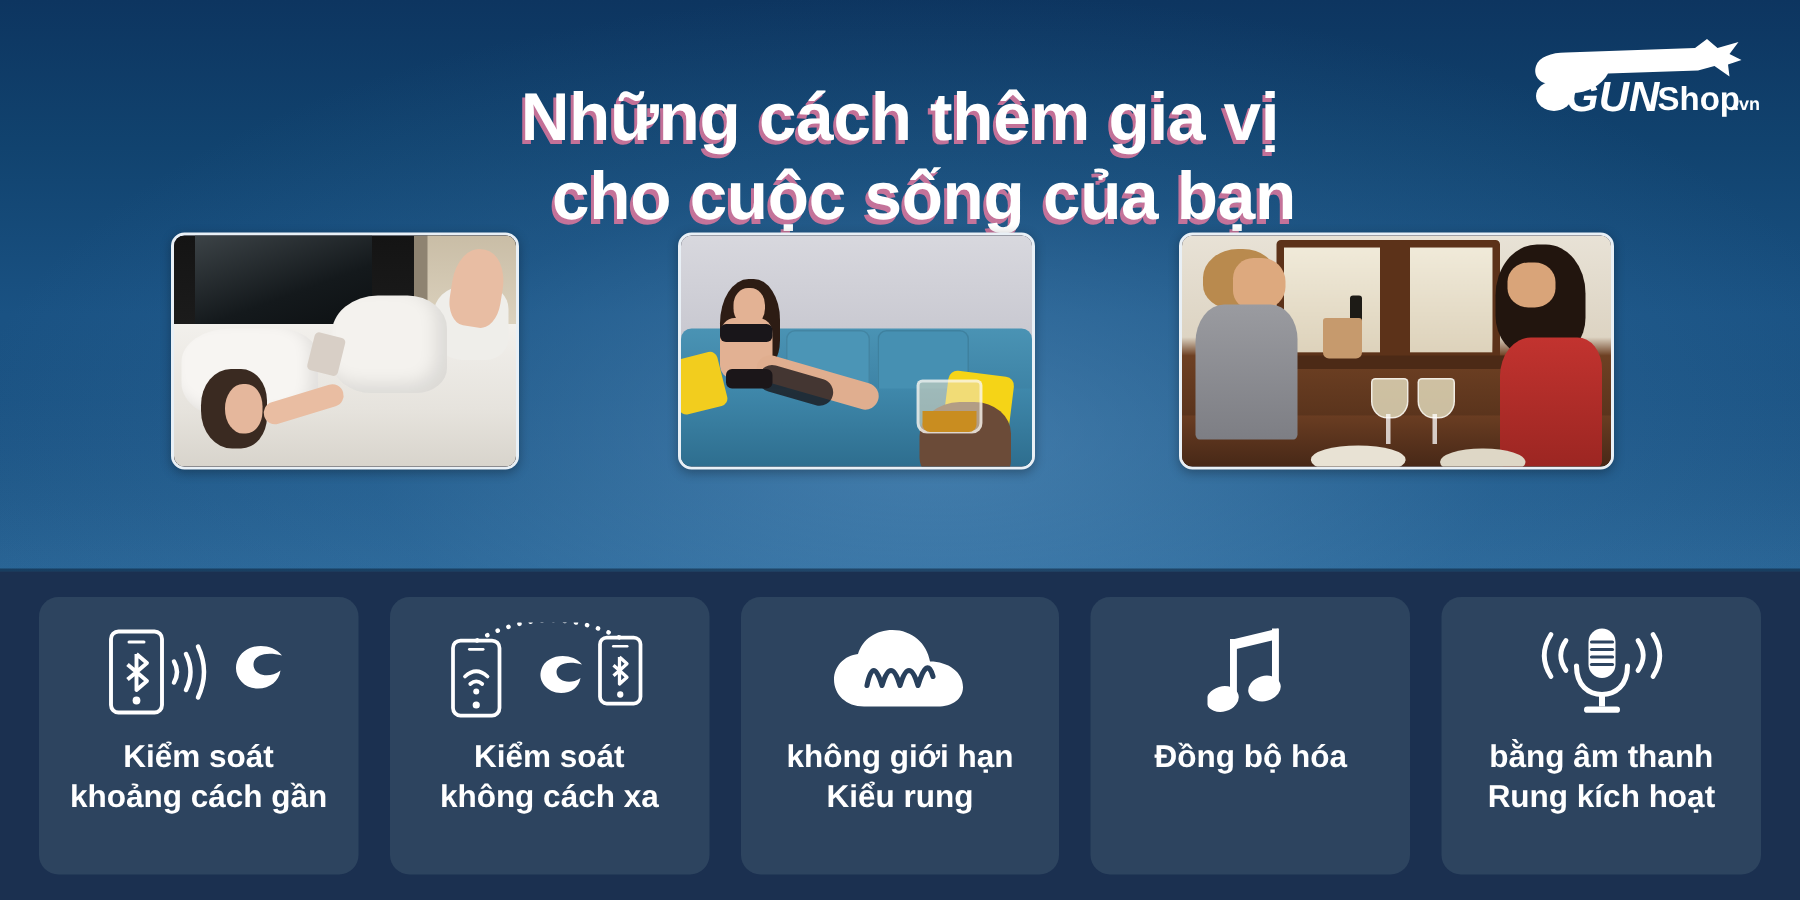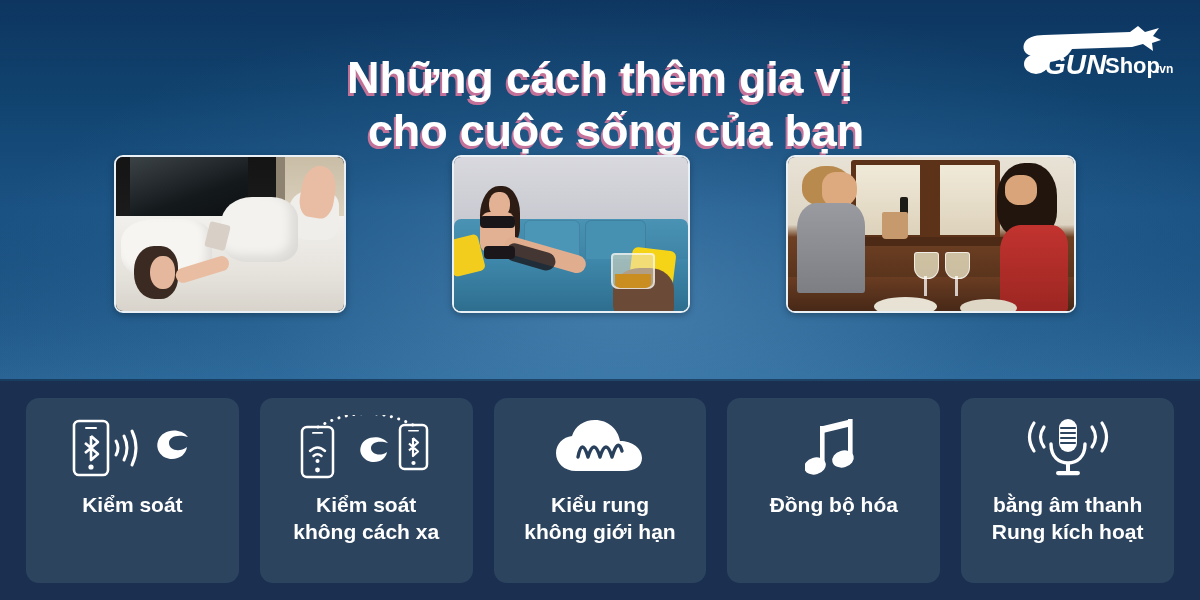--- a/index.html
+++ b/index.html
@@ -302,20 +302,21 @@
             <g fill="none" stroke="#ffffff" stroke-width="3" stroke-linecap="round">
               <path d="M50 24 Q54 31 50 38"></path>
               <path d="M58 19 Q64 31 58 43"></path>
               <path d="M66 14 Q74 31 66 48"></path>
             </g>
             <path d="M122 20 C114 10 96 12 92 24 C89 33 96 42 106 42 C114 42 120 37 121 30 C113 36 103 33 103 26 C103 20 111 17 122 20 Z" fill="#ffffff"></path>
           </svg>
         </div>
         <div class="card-label">
           <span class="ln">Kiểm soát</span>
+          <span class="ln">khoảng cách gần</span>
         </div>
       </div>
 
       <div class="card">
         <div class="card-icon">
           <svg width="140" height="66" viewBox="0 0 140 66">
             <g fill="none" stroke="#ffffff" stroke-width="2.5">
               <rect x="6" y="12" width="31" height="50" rx="5"></rect>
               <rect x="104" y="10" width="27" height="44" rx="4.5"></rect>
             </g>
@@ -342,22 +343,22 @@
       </div>
 
       <div class="card">
         <div class="card-icon">
           <svg width="96" height="62" viewBox="0 0 96 62">
             <path d="M24 54 C12 54 4 46 4 36 C4 27 11 20 20 19 C23 9 32 3 43 3 C56 3 66 12 68 24 C80 24 90 31 90 41 C90 49 83 54 73 54 Z" fill="#ffffff"></path>
             <path d="M26 40 Q30 20 36 40 Q42 20 48 40 Q54 20 60 40 Q66 20 70 34" fill="none" stroke="#28405c" stroke-width="3.4" stroke-linecap="round" stroke-linejoin="round"></path>
           </svg>
         </div>
         <div class="card-label">
+          <span class="ln">không giới hạn</span>
           <span class="ln">Kiểu rung</span>
-          <span class="ln">không giới hạn</span>
         </div>
       </div>
 
       <div class="card">
         <div class="card-icon">
           <svg width="58" height="62" viewBox="0 0 58 62">
             <path d="M18 9 L47 2 L47 9 L18 16 Z" fill="#ffffff"></path>
             <rect x="15" y="9" width="4.6" height="38" fill="#ffffff"></rect>
             <rect x="43" y="2" width="4.6" height="38" fill="#ffffff"></rect>
             <ellipse cx="10" cy="49" rx="11" ry="8.4" fill="#ffffff" transform="rotate(-16 10 49)"></ellipse>

